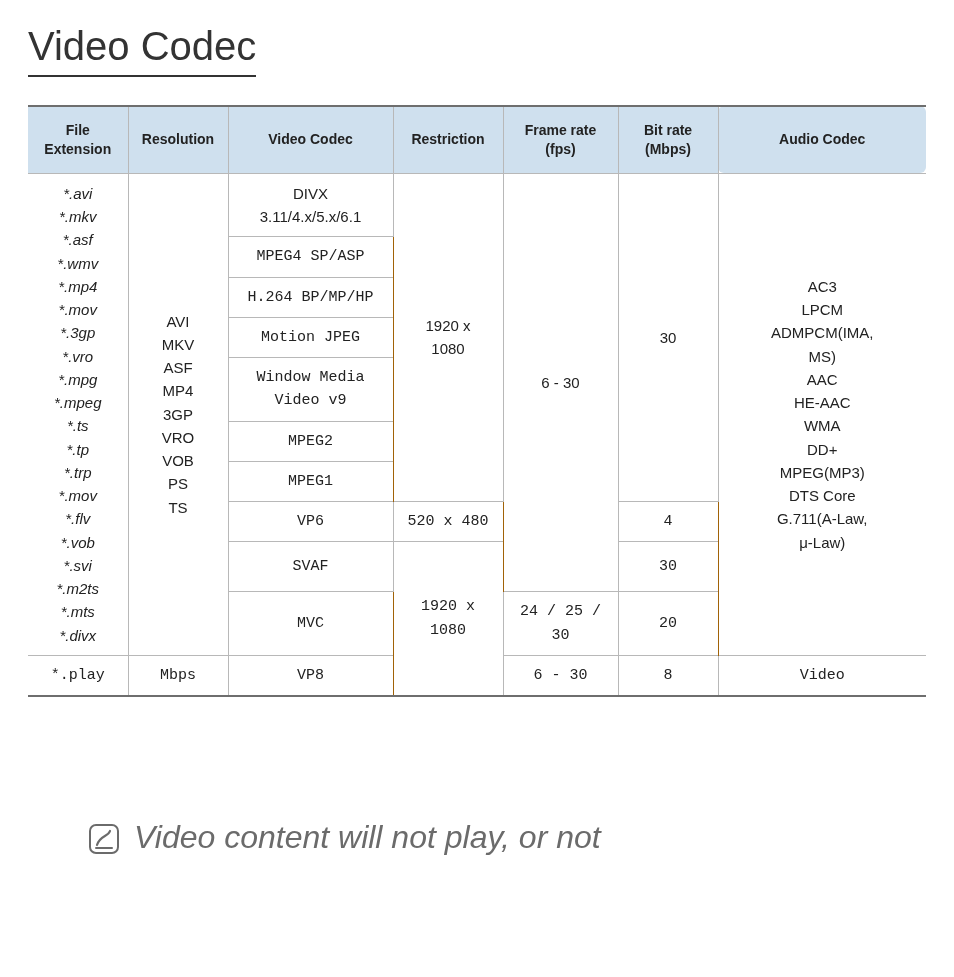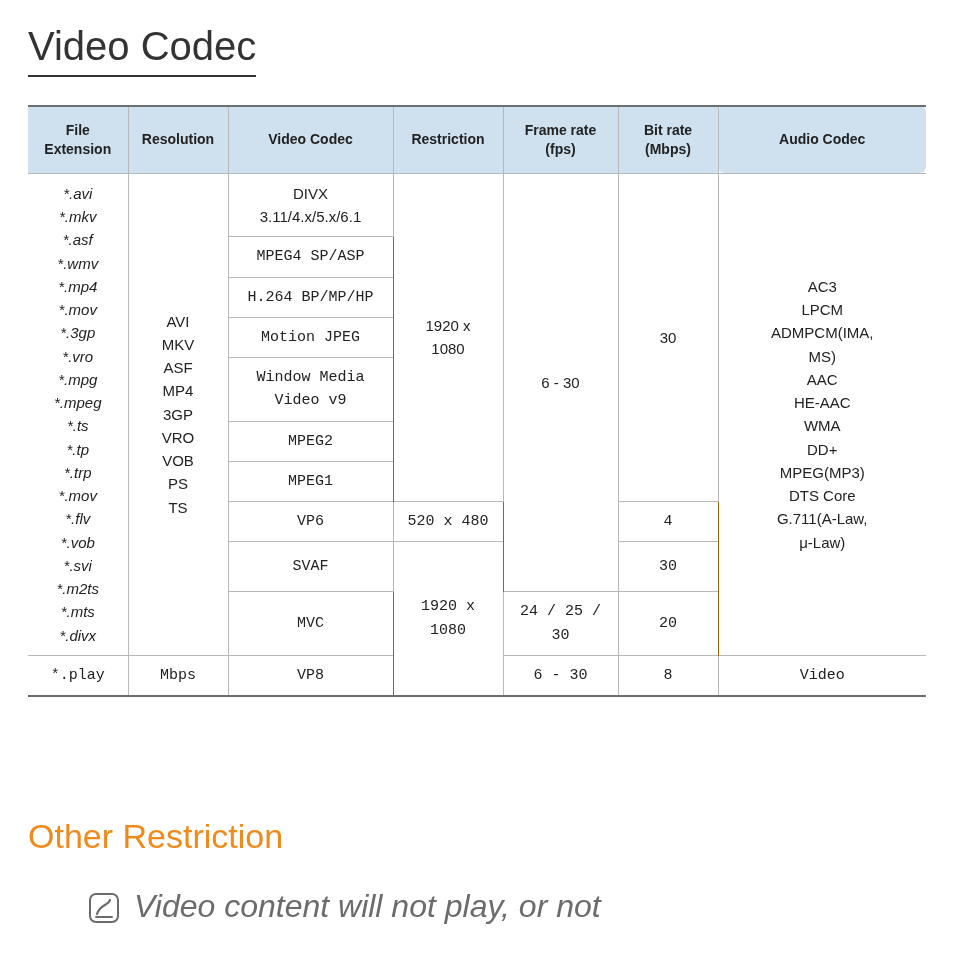--- a/index.html
+++ b/index.html
@@ -148,21 +148,20 @@
       <td>Mbps</td>
       <td>VP8</td>
       <td>6 - 30</td>
       <td>8</td>
       <td>Video</td>
     </tr>
   </tbody>
 </table>
 
 <div class="sec2">
-  <h2 class="restriction">Other Restriction</h2>
   <div class="note-row">
     <span class="note-icon">
       <svg viewBox="0 0 32 32" width="32" height="32">
         <rect x="2" y="2" width="28" height="28" rx="6" ry="6" fill="none" stroke="#6b6b6b" stroke-width="2"></rect>
         <path d="M 9 22 C 12 12, 20 14, 22 8" fill="none" stroke="#6b6b6b" stroke-width="2.2" stroke-linecap="round"></path>
         <path d="M 8 25 L 24 25" stroke="#6b6b6b" stroke-width="2" stroke-linecap="round"></path>
       </svg>
     </span>
     <span class="note-text">Video content will not play, or not</span>
   </div>

